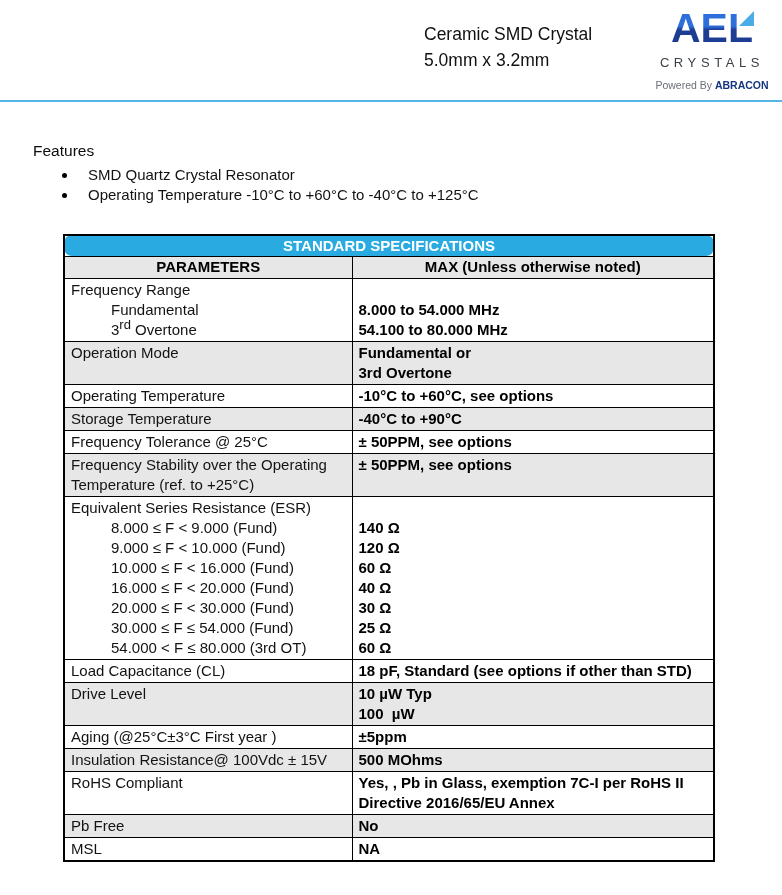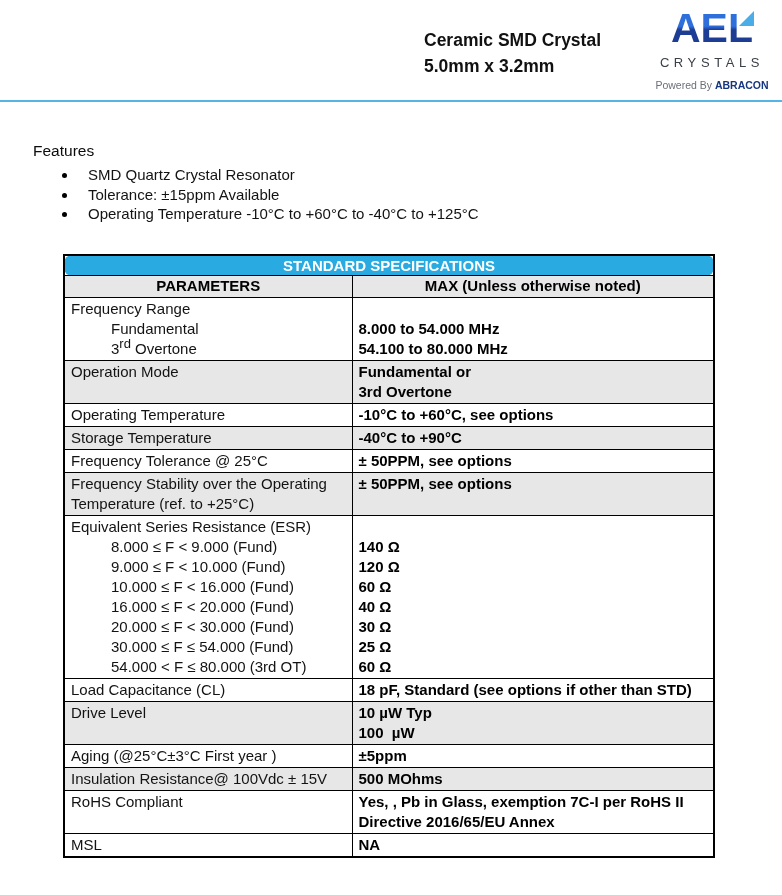--- a/index.html
+++ b/index.html
@@ -3,21 +3,21 @@
 <meta charset="utf-8">
 <style>
   * { margin:0; padding:0; box-sizing:border-box; }
   html,body { width:782px; height:895px; background:#ffffff; overflow:hidden;
     font-family:"Liberation Sans", sans-serif; color:#1a1a1a; }
 
   
   .page-header { position:relative; height:102px; border-bottom:2px solid #55b4e6; }
   .product-name { position:absolute; left:7px; top:8px; font-size:58px; line-height:60px;
     font-weight:400; color:#0c0c0c; letter-spacing:-1px; }
-  .subtitle { position:absolute; left:424px; top:27px; font-weight:700; font-size:17.5px;
+  .subtitle { position:absolute; left:424px; top:21px; font-weight:400; font-size:17.5px;
     line-height:26px; color:#111; }
   .brand-logo { position:absolute; right:4px; top:9px; width:132px; text-align:center; }
   .ael-row { position:relative; display:inline-block; line-height:34px; }
   .ael-text { font-size:41px; font-weight:700; letter-spacing:0px; line-height:38px;
     background:linear-gradient(180deg,#2e6fdc 0%,#2e6fdc 46%,#1d3c94 54%,#1d3c94 100%);
     -webkit-background-clip:text; background-clip:text; color:transparent; }
   .ael-tri { position:absolute; right:-1px; top:2px; width:15px; height:15px; background:#4badе8;
     background:#4bade8; clip-path:polygon(100% 0, 100% 100%, 0 100%); }
   .crystals { font-size:13px; letter-spacing:4.6px; color:#3b4047; margin-top:1px;
     font-weight:400; white-space:nowrap; }
@@ -64,21 +64,20 @@
     </span>
     <div class="crystals">CRYSTALS</div>
     <div class="powered"><span>Powered By </span><b>ABRACON</b></div>
   </div>
 </div>
 
 <div class="features">
   <div class="features-title">Features</div>
   <ul>
     <li>SMD Quartz Crystal Resonator</li>
-    <li>Tolerance: ±15ppm Available</li>
     <li>Operating Temperature -10°C to +60°C to -40°C to +125°C</li>
   </ul>
 </div>
 
 <table class="spec-table">
   <colgroup>
       <col class="c1">
       <col class="c2">
     </colgroup>
   <tbody>
@@ -200,20 +199,28 @@
       </tr>
       <tr>
         <td class="param-cell">
           <div class="line">RoHS Compliant</div>
         </td>
         <td class="value-cell">
           <div class="line">Yes, , Pb in Glass, exemption 7C-I per RoHS II</div>
           <div class="line">Directive 2016/65/EU Annex</div>
         </td>
       </tr>
+      <tr class="shaded">
+        <td class="param-cell">
+          <div class="line">Pb Free</div>
+        </td>
+        <td class="value-cell">
+          <div class="line">No</div>
+        </td>
+      </tr>
       <tr>
         <td class="param-cell">
           <div class="line">MSL</div>
         </td>
         <td class="value-cell">
           <div class="line">NA</div>
         </td>
       </tr>
     </tbody>
 </table>

